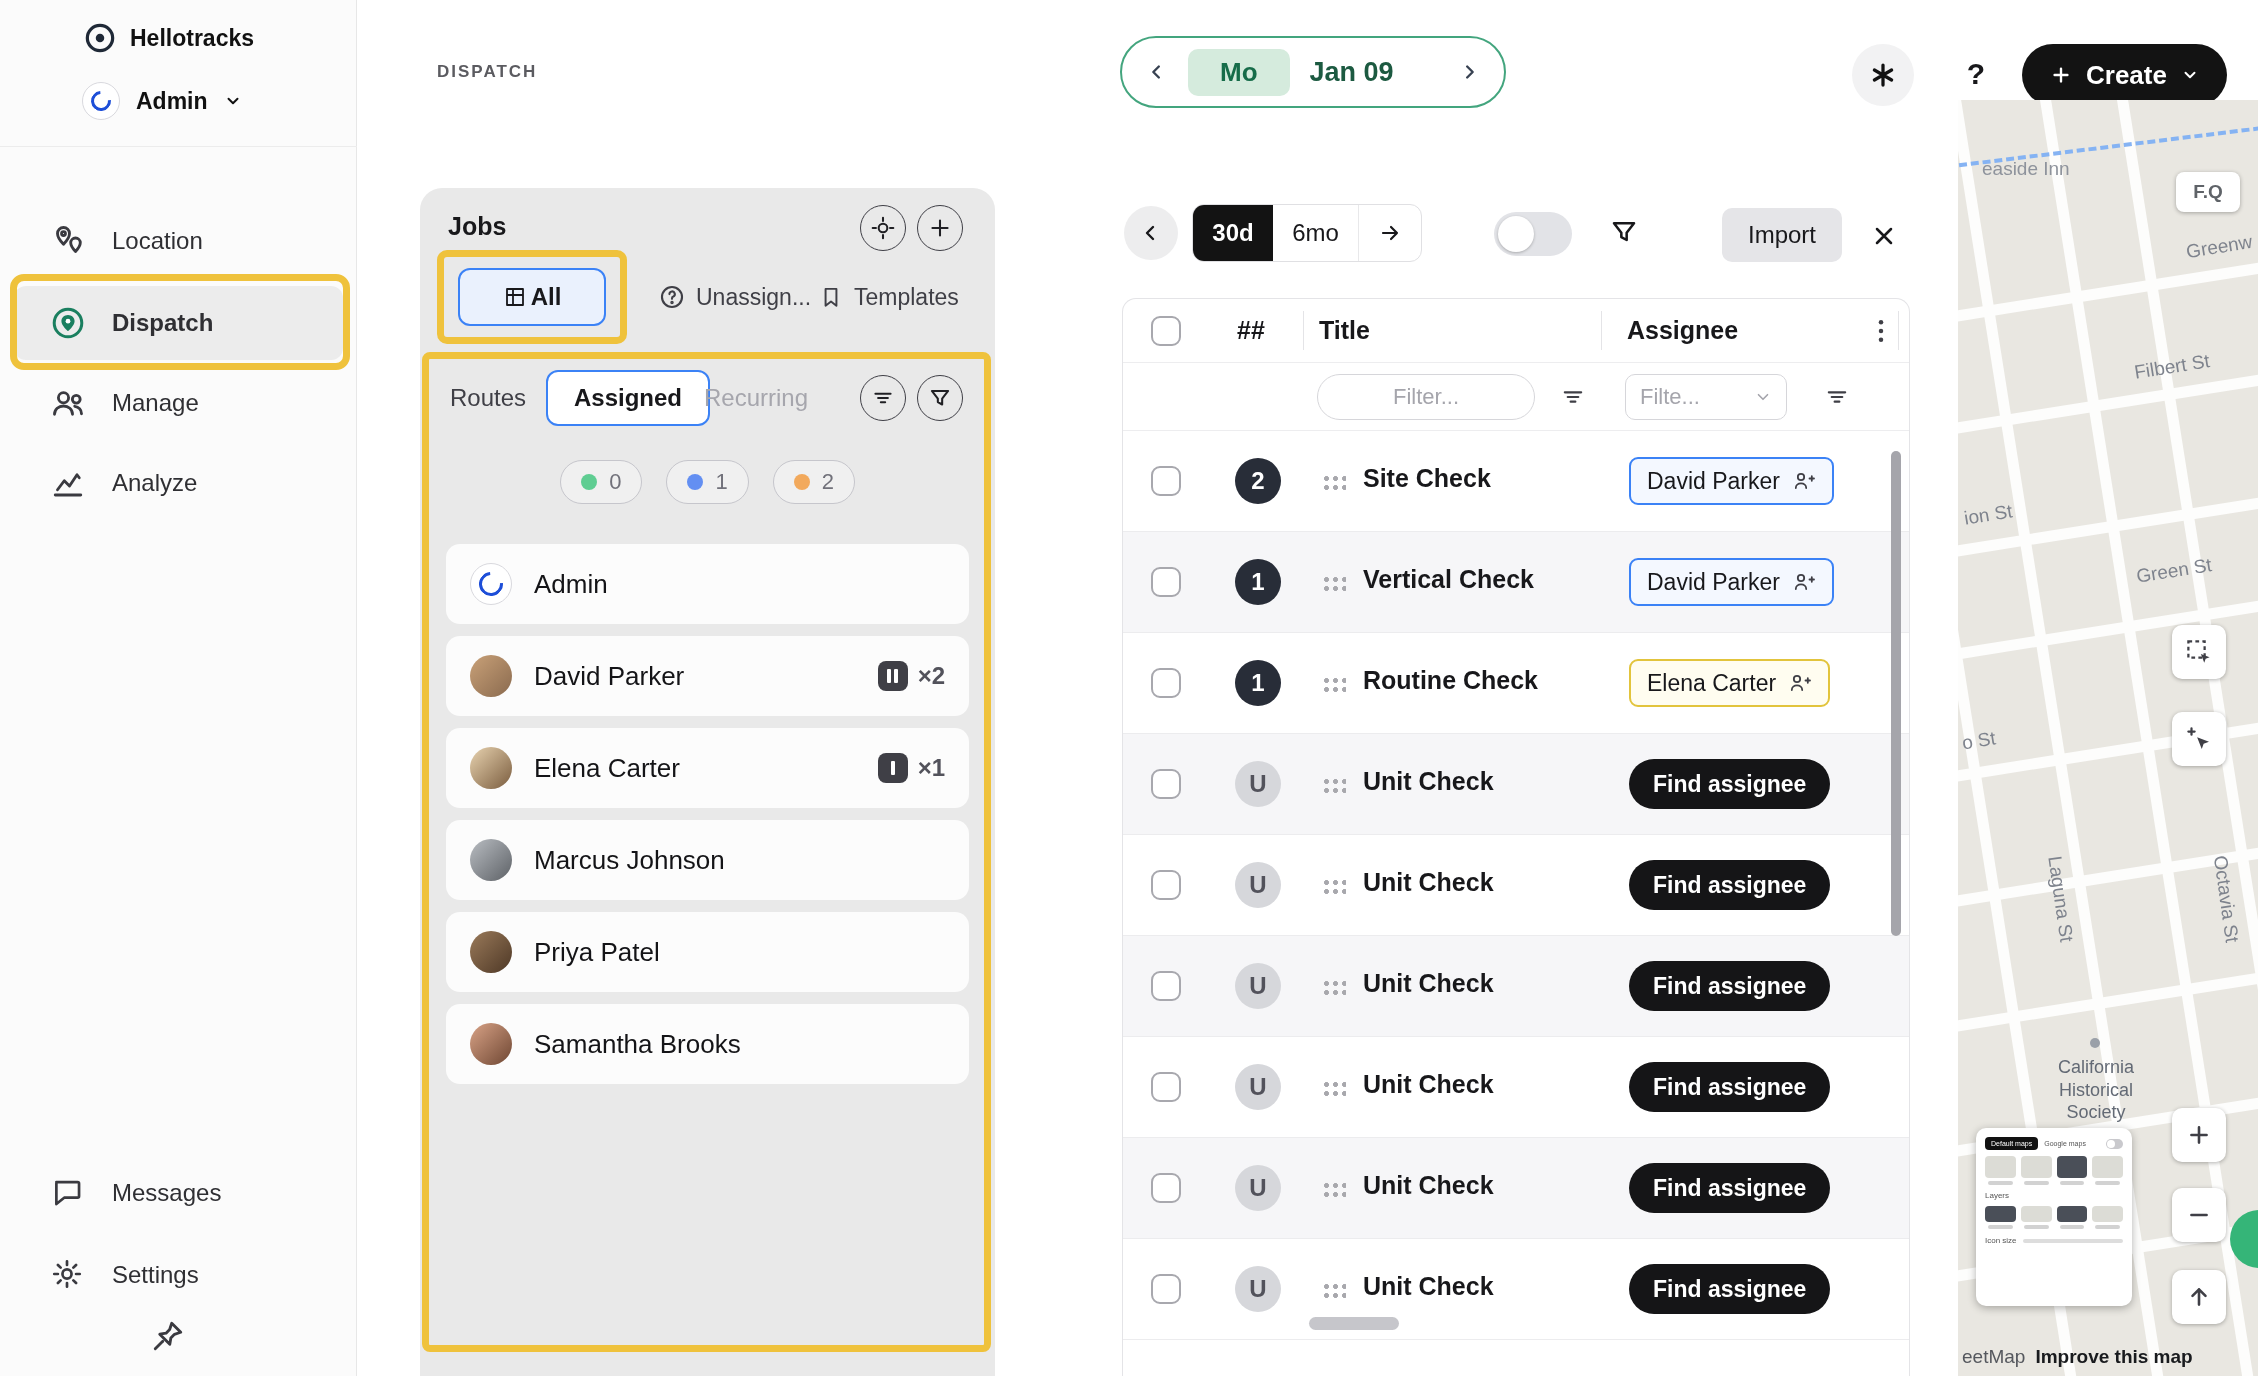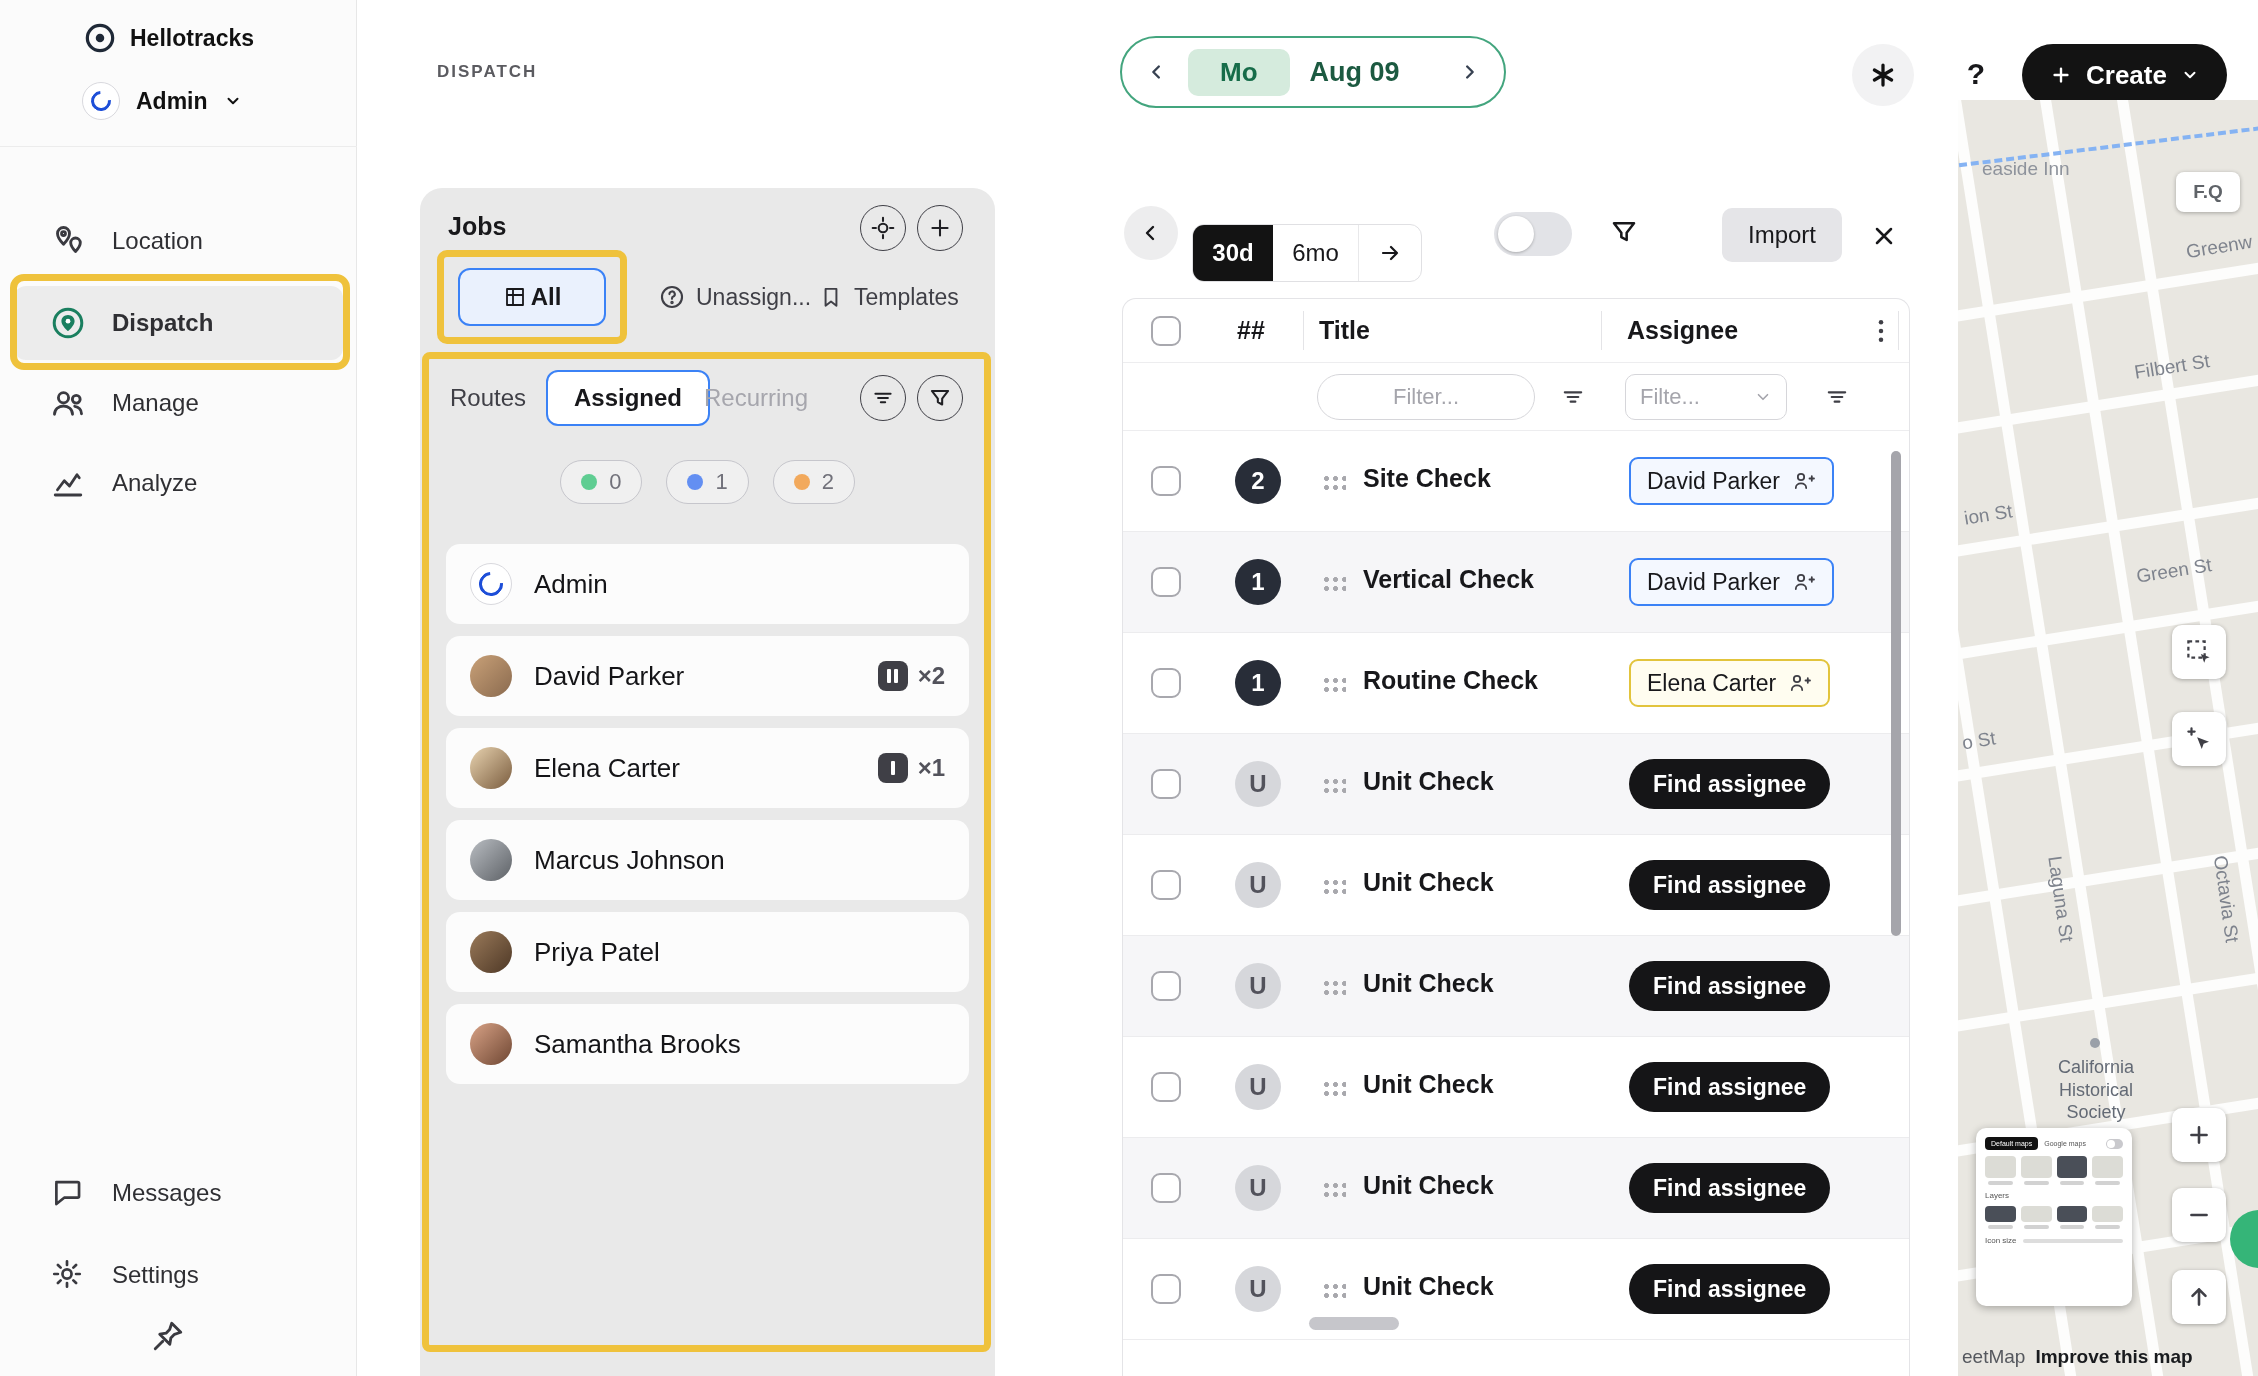--- a/index.html
+++ b/index.html
@@ -59,21 +59,21 @@
   .member:nth-child(7) .member-avatar { background:linear-gradient(135deg,#e9c9a8,#9c6f4e); }
   .member-name { font-size:26px; font-weight:500; color:#141417; }
   .member-right { margin-left:auto; display:flex; align-items:center; gap:10px; }
   .mini-badge { width:30px; height:30px; border-radius:8px; background:#3f3f46; display:flex; align-items:center; justify-content:center; gap:3px; }
   .mini-badge i { display:block; width:4px; height:14px; background:#fff; border-radius:1px; }
   .mult { font-size:24px; font-weight:600; color:#52525b; }
 
   
   .table-area { position:absolute; left:1122px; top:200px; width:790px; height:1176px; }
   .back-btn { position:absolute; left:2px; top:6px; width:54px; height:54px; border-radius:50%; background:#ededee; display:flex; align-items:center; justify-content:center; color:#18181b; cursor:pointer; }
-  .segmented { position:absolute; left:70px; top:4px; height:58px; display:flex; border:1px solid #e0e0e3; border-radius:12px; overflow:hidden; background:#fff;margin-top:20px; }
+  .segmented { position:absolute; left:70px; top:4px; height:58px; display:flex; border:1px solid #e0e0e3; border-radius:12px; overflow:hidden; background:#fff; }
   .seg { display:flex; align-items:center; justify-content:center; font-size:24px; cursor:pointer; }
   .seg-30d { width:80px; background:#131313; color:#fff; font-weight:600; }
   .seg-6mo { width:86px; color:#18181b; border-right:1px solid #e8e8ea; }
   .seg-next { width:62px; color:#18181b; }
   .toggle { position:absolute; left:372px; top:12px; width:78px; height:44px; border-radius:999px; background:#e2e3e7; cursor:pointer; }
   .knob { position:absolute; left:4px; top:4px; width:36px; height:36px; border-radius:50%; background:#fff; box-shadow:0 1px 3px rgba(0,0,0,.25); }
   .funnel-btn { position:absolute; left:486px; top:16px; width:34px; height:34px; color:#18181b; cursor:pointer; }
   .import-btn { position:absolute; left:600px; top:8px; height:54px; padding:0 26px; background:#e5e5e8; border-radius:10px; font-size:24px; display:flex; align-items:center; color:#18181b; cursor:pointer; }
   .close-btn { position:absolute; left:740px; top:14px; width:44px; height:44px; display:flex; align-items:center; justify-content:center; color:#18181b; cursor:pointer; }
   .table-card { position:absolute; left:0; top:98px; width:788px; height:1078px; background:#fff; border:1px solid #e4e4e7; border-bottom:none; border-radius:14px 14px 0 0; overflow:hidden; }
@@ -232,21 +232,21 @@
 
   <div class="page-label">DISPATCH</div>
 
   <div class="date-nav">
     <span class="dn-chev">
       <svg width="22" height="22" viewBox="0 0 24 24" fill="none" stroke="currentColor" stroke-width="2.6" stroke-linecap="round" stroke-linejoin="round">
           <path d="M14 6l-6 6 6 6"></path>
         </svg>
     </span>
     <span class="weekday-pill">Mo</span>
-    <span class="date-text">Aug 09</span>
+    <span class="date-text">Jan 09</span>
     <span class="dn-chev dn-right">
       <svg width="22" height="22" viewBox="0 0 24 24" fill="none" stroke="currentColor" stroke-width="2.6" stroke-linecap="round" stroke-linejoin="round">
           <path d="M10 6l6 6-6 6"></path>
         </svg>
     </span>
   </div>
 
   <div class="ai-btn">
     <span>
       <svg width="30" height="30" viewBox="0 0 24 24" fill="none" stroke="#111" stroke-width="2.6" stroke-linecap="round">

